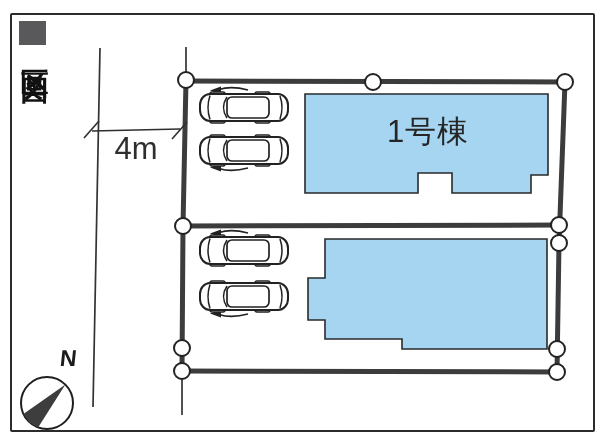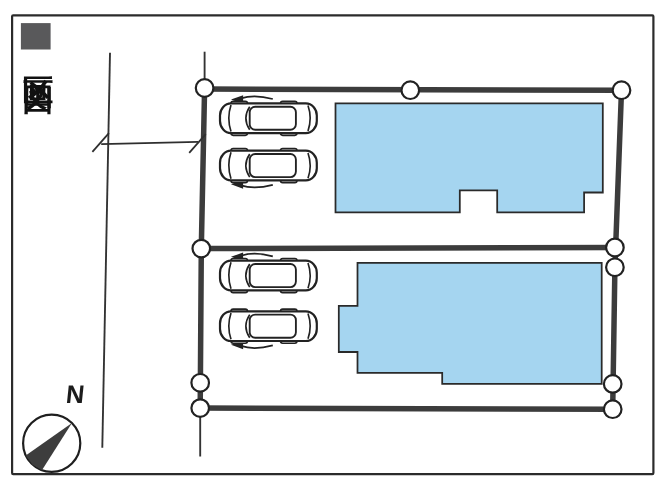--- a/index.html
+++ b/index.html
@@ -112,15 +112,17 @@
 
     <g>
       <circle class="compass-ring" cx="47" cy="403" r="26"></circle>
       <polygon class="compass-needle" points="65.4,384.6 23.4,414 29.4,422.2 38.1,427.4"></polygon>
     </g>
   </svg>
 
   <div class="title-square"></div>
   <div class="v-title">区画図</div>
 
+  <div class="dim-label">4m</div>
+  <div class="bldg-label b1">1号棟</div>
   <div class="north-label">N</div>
 
 </div>
 
 </body></html>

